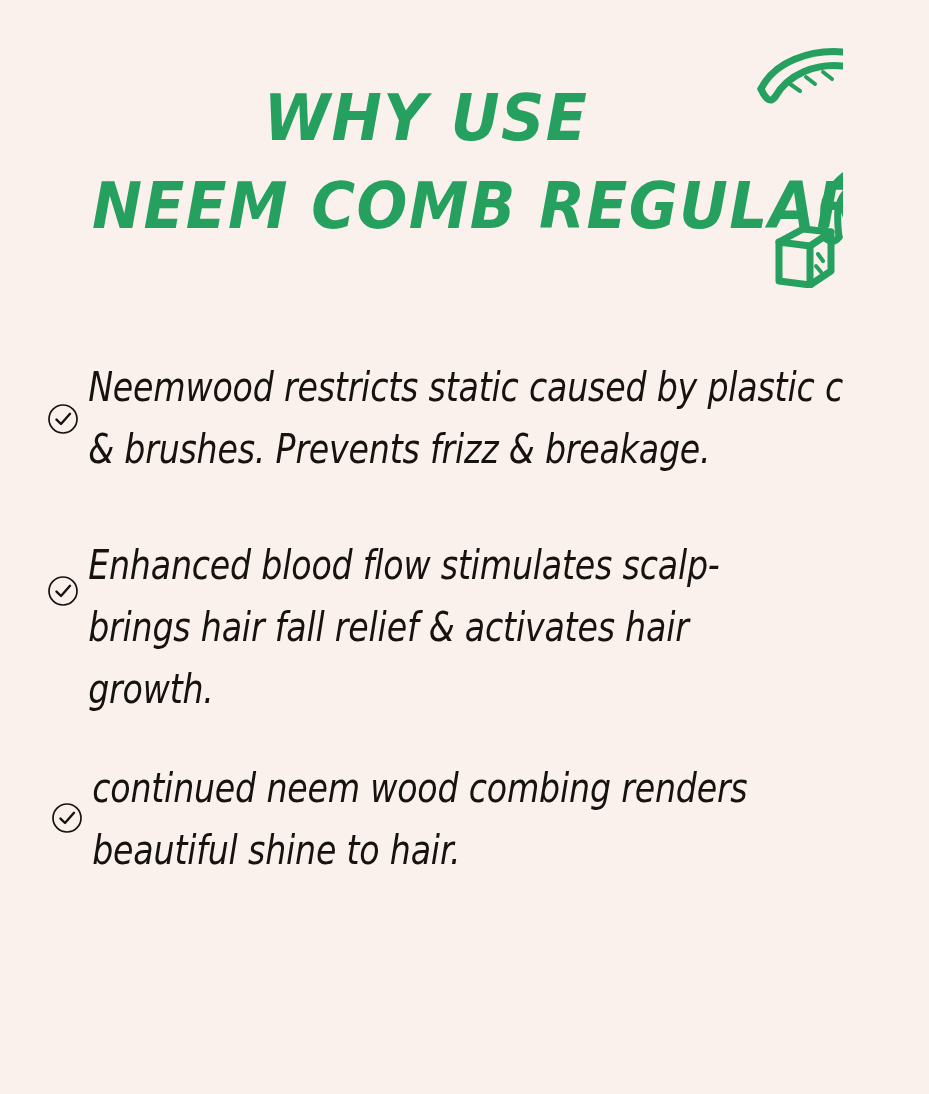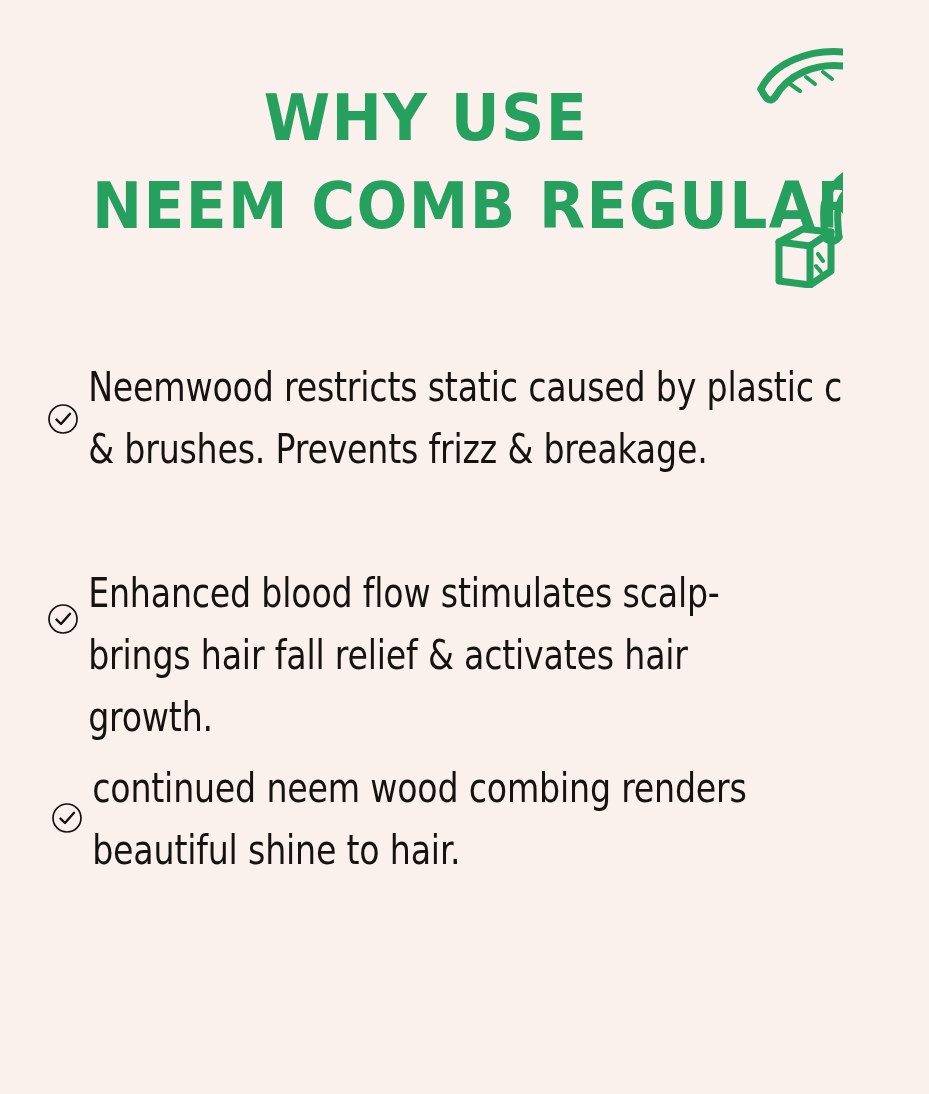--- a/index.html
+++ b/index.html
@@ -14,20 +14,21 @@
     overflow: hidden;
     position: relative;
   }
 
   #poster {
     position: relative;
     width: 843px;
     height: 1094px;
     background: #faf0ec;
     overflow: hidden;
+    font-style: italic;
   }
 
   
   .heading-block {
     position: absolute;
     left: 0;
     top: 86px;
     width: 929px;
     height: 175px;
   }
@@ -105,21 +106,21 @@
     line-height: 62px;
     letter-spacing: -0.2px;
     white-space: pre;
     transform: scaleX(0.9);
     transform-origin: left top;
   }
 
   
   .bullet-1 { position: absolute; top: 12px; left: 0; width: 929px; }
   .bullet-1 .bullet-icon { top: 47px; }
-  .bullet-2 { position: absolute; top: 190px; left: 0; width: 929px; margin-top: 28px; }
+  .bullet-2 { position: absolute; top: 190px; left: 0; width: 929px; }
   .bullet-2 .bullet-icon { top: 41px; }
   .bullet-3 { position: absolute; top: 381px; left: 4px; width: 929px; margin-top: 32px; }
   .bullet-3 .bullet-icon { top: 45px; }
 </style>
 </head>
 <body>
 
 <div id="poster">
 
   <div class="heading-block">

